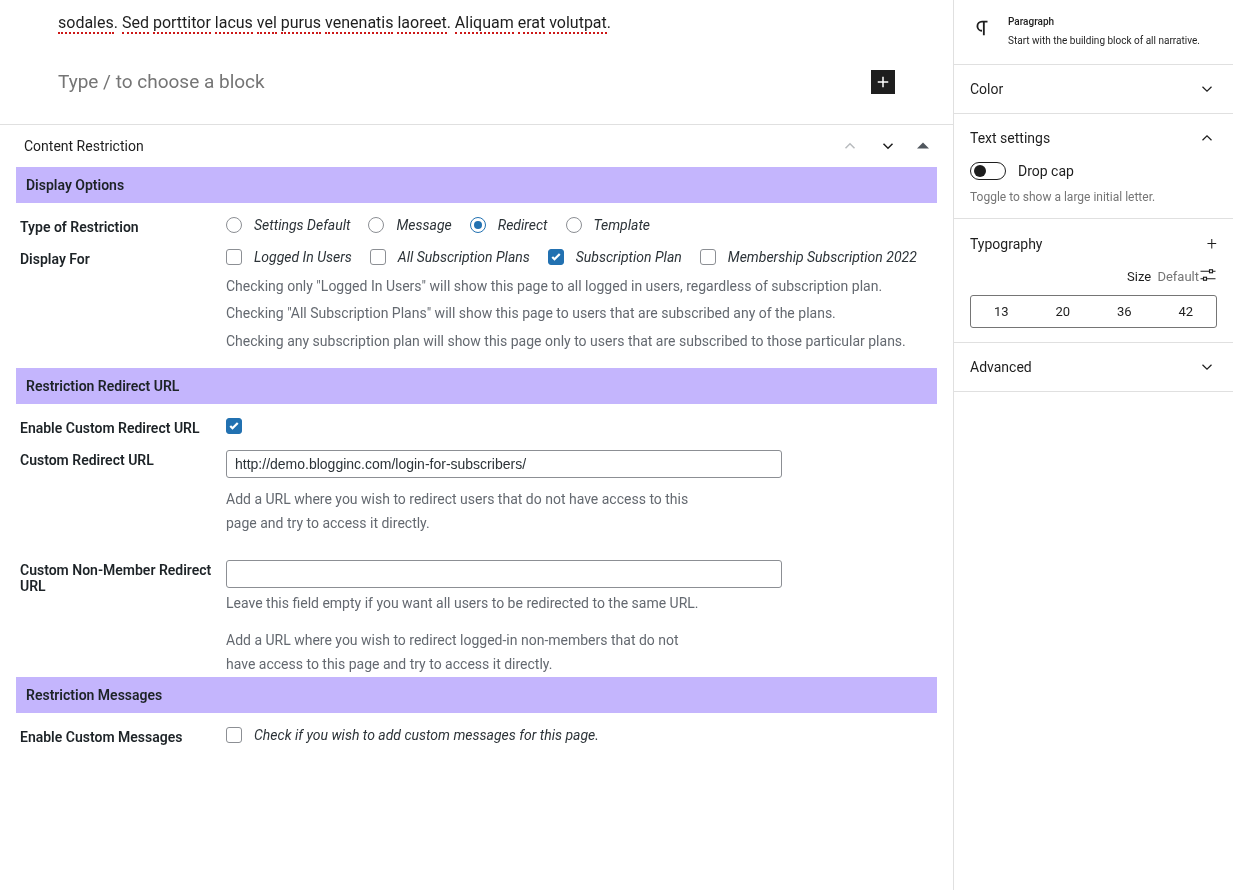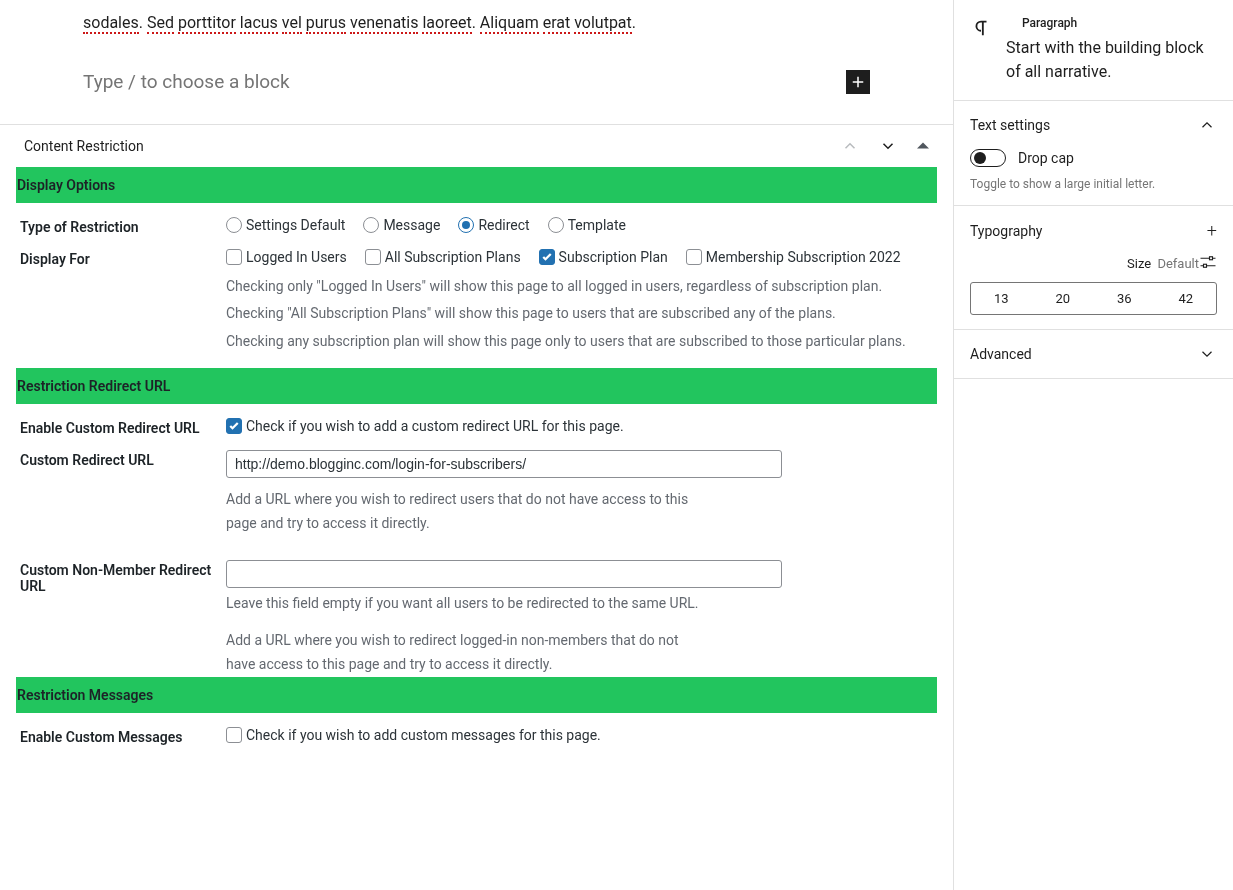--- a/index.html
+++ b/index.html
@@ -12,21 +12,21 @@
     width: 1233px;
     height: 890px;
     overflow: hidden;
   }
   .main {
     flex: 1;
     overflow-y: auto;
     padding-bottom: 30px;
   }
   .editor-area {
-    padding: 0 83px;
+    padding: 0 58px;
   }
   .spell-text {
     font-size: 16px;
     color: #1e1e1e;
     line-height: 1.6;
     margin-top: 10px;
   }
   .spell-text .sp {
     border-bottom: 2px dotted #cc1818;
     padding-bottom: 0;
@@ -65,22 +65,22 @@
     font-size: 14px;
   }
   .metabox-header .arrows { display: flex; gap: 20px; align-items: center; }
   .metabox-header .arrows span {
     cursor: pointer;
     color: #50575e;
     display: inline-flex;
   }
   .arrow-up-light { opacity: 0.4; }
   .section-bar {
-    background: #22c55e;
-    padding: 10px 1px;
+    background: #c4b5fd;
+    padding: 10px 10px;
     font-size: 14px;
     color: #1d2327;
     font-weight: 600;
   }
   .field-row {
     display: flex;
     padding: 14px 0 0 0;
   }
   .field-label {
     width: 210px;
@@ -96,23 +96,24 @@
   }
   .radio-row, .checkbox-row {
     display: flex;
     flex-wrap: wrap;
     gap: 18px;
     align-items: center;
   }
   .radio-item, .checkbox-item {
     display: flex;
     align-items: center;
-    gap: 4px;
+    gap: 12px;
     font-size: 14px;
     color: #2c3338;
+    font-style: italic;
   }
   .radio-shell {
     width: 16px; height: 16px;
     border: 1px solid #8c8f94;
     border-radius: 50%;
     display: inline-flex;
     align-items: center;
     justify-content: center;
     cursor: pointer;
   }
@@ -184,22 +185,22 @@
   .sb-block-header {
     display: flex;
     gap: 14px;
     padding: 16px;
     border-bottom: 1px solid #e0e0e0;
   }
   .sb-block-icon {
     width: 24px; height: 24px;
     display: flex; align-items: center; justify-content: center;
   }
-  .sb-block-title { font-size: 12px; font-weight: 500; margin-bottom: 6px; margin-left: 16px; }
-  .sb-block-desc { font-size: 16px; color: #1e1e1e; line-height: 1.5; }
+  .sb-block-title { font-size: 10px; font-weight: 500; margin-bottom: 6px; }
+  .sb-block-desc { font-size: 10px; color: #1e1e1e; line-height: 1.5; }
   .sb-section {
     border-bottom: 1px solid #e0e0e0;
     padding: 14px 16px;
   }
   .sb-section-header {
     display: flex;
     justify-content: space-between;
     align-items: center;
     cursor: pointer;
   }
@@ -362,21 +363,20 @@
 
     <div class="field-row">
       <div class="field-label">Enable Custom Redirect URL</div>
       <div class="field-control">
         <label class="checkbox-item">
           <span class="check-shell checked">
               <svg viewBox="0 0 16 16">
                 <path d="M3 8l3 3 7-7"></path>
               </svg>
             </span>
-          <span>Check if you wish to add a custom redirect URL for this page.</span>
         </label>
       </div>
     </div>
 
     <div class="field-row">
       <div class="field-label">Custom Redirect URL</div>
       <div class="field-control">
         <input type="text" class="text-input" value="http://demo.blogginc.com/login-for-subscribers/" style="">
         <p class="help-text" style="max-width:485px">Add a URL where you wish to redirect users that do not have access to this page and try to access it directly.</p>
       </div>
@@ -412,20 +412,30 @@
       <svg width="22" height="22" viewBox="0 0 24 24">
           <path d="M10 4h8v2h-3v14h-2V6h-1a4 4 0 0 0 0 8v2a6 6 0 0 1 0-12z" fill="#1e1e1e"></path>
         </svg>
     </div>
     <div>
       <div class="sb-block-title">Paragraph</div>
       <div class="sb-block-desc">Start with the building block of all narrative.</div>
     </div>
   </div>
 
+  <div class="sb-section">
+    <div class="sb-section-header">
+      <span class="sb-section-title">Color</span>
+      <span class="chev">
+          <svg viewBox="0 0 24 24">
+            <path d="M6 9l6 6 6-6"></path>
+          </svg>
+        </span>
+    </div>
+  </div>
 
   <div class="sb-section">
     <div class="sb-section-header">
       <span class="sb-section-title">Text settings</span>
       <span class="chev">
           <svg viewBox="0 0 24 24">
             <path d="M6 15l6-6 6 6"></path>
           </svg>
         </span>
     </div>

